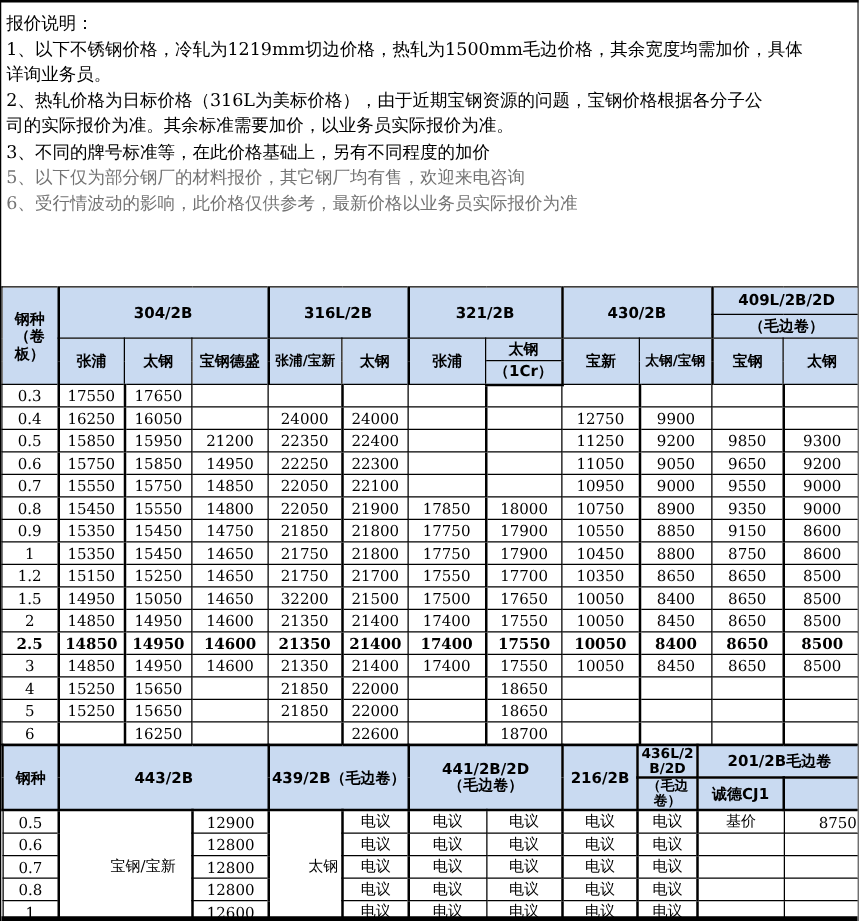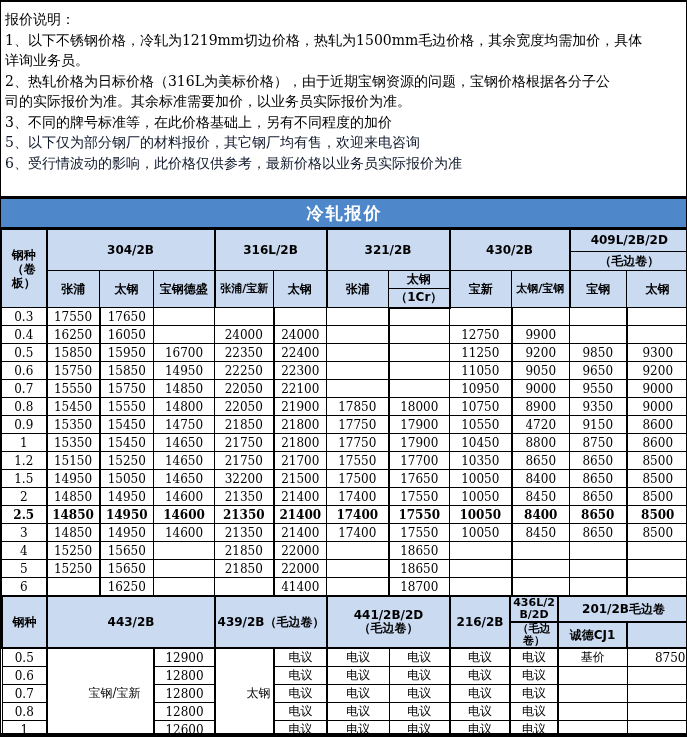--- a/index.html
+++ b/index.html
@@ -17,21 +17,21 @@
   
   .notes{
     position:absolute;top:0;left:0;width:687px;height:194px;
     box-sizing:border-box;padding:7px 4px 0 4px;overflow:hidden;border-radius:15px;
   }
   .note-line{
     font-family:"DejaVu Serif","Liberation Serif",serif;
     font-size:14px;line-height:20.5px;color:#000;
     white-space:nowrap;overflow:hidden;
   }
-  .note-line.red{color:#0f172a;}
+  .note-line.red{color:#737373;}
   
   .title-bar{
     position:absolute;top:194px;left:0;width:687px;height:33px;
     box-sizing:border-box;
     background:#4e87ca;
     border-top:3px solid #000;border-bottom:2px solid #000;
     color:#fff;font-size:17px;font-weight:bold;
     text-align:center;line-height:29px;letter-spacing:2px;
   }
   
@@ -78,21 +78,20 @@
       <div class="note-line">报价说明：</div>
       <div class="note-line">1、以下不锈钢价格，冷轧为1219mm切边价格，热轧为1500mm毛边价格，其余宽度均需加价，具体</div>
       <div class="note-line">详询业务员。</div>
       <div class="note-line">2、热轧价格为日标价格（316L为美标价格），由于近期宝钢资源的问题，宝钢价格根据各分子公</div>
       <div class="note-line">司的实际报价为准。其余标准需要加价，以业务员实际报价为准。</div>
       <div class="note-line">3、不同的牌号标准等，在此价格基础上，另有不同程度的加价</div>
       <div class="note-line red">5、以下仅为部分钢厂的材料报价，其它钢厂均有售，欢迎来电咨询</div>
       <div class="note-line red">6、受行情波动的影响，此价格仅供参考，最新价格以业务员实际报价为准</div>
     </div>
 
-  <div class="title-bar">冷轧报价</div>
 
   <table class="t1">
     <colgroup>
       <col style="width:45px">
         <col style="width:53px">
         <col style="width:54px">
         <col style="width:61px">
       <col style="width:59px">
         <col style="width:53px">
         <col style="width:62px">
@@ -161,21 +160,21 @@
           <td class="gl"></td>
           <td>12750</td>
           <td class="gl">9900</td>
           <td></td>
           <td class="gl"></td>
         </tr>
         <tr style="height: 18px;">
           <td class="gr">0.5</td>
           <td>15850</td>
           <td class="gl">15950</td>
-          <td>16700</td>
+          <td>21200</td>
           <td>22350</td>
           <td class="gl">22400</td>
           <td></td>
           <td class="gl"></td>
           <td>11250</td>
           <td class="gl">9200</td>
           <td>9850</td>
           <td class="gl">9300</td>
         </tr>
         <tr style="height: 18px;">
@@ -223,21 +222,21 @@
         <tr style="height: 18px;">
           <td class="gr">0.9</td>
           <td>15350</td>
           <td class="gl">15450</td>
           <td>14750</td>
           <td>21850</td>
           <td class="gl">21800</td>
           <td>17750</td>
           <td class="gl">17900</td>
           <td>10550</td>
-          <td class="gl">4720</td>
+          <td class="gl">8850</td>
           <td>9150</td>
           <td class="gl">8600</td>
         </tr>
         <tr style="height: 18px;">
           <td class="gr">1</td>
           <td>15350</td>
           <td class="gl">15450</td>
           <td>14650</td>
           <td>21750</td>
           <td class="gl">21800</td>
@@ -345,21 +344,21 @@
           <td class="gl"></td>
           <td></td>
           <td class="gl"></td>
         </tr>
         <tr style="height: 18px;">
           <td class="gr">6</td>
           <td></td>
           <td class="gl">16250</td>
           <td></td>
           <td></td>
-          <td class="gl">41400</td>
+          <td class="gl">22600</td>
           <td></td>
           <td class="gl">18700</td>
           <td></td>
           <td class="gl"></td>
           <td></td>
           <td class="gl"></td>
         </tr>
       </tbody>
   </table>
 

